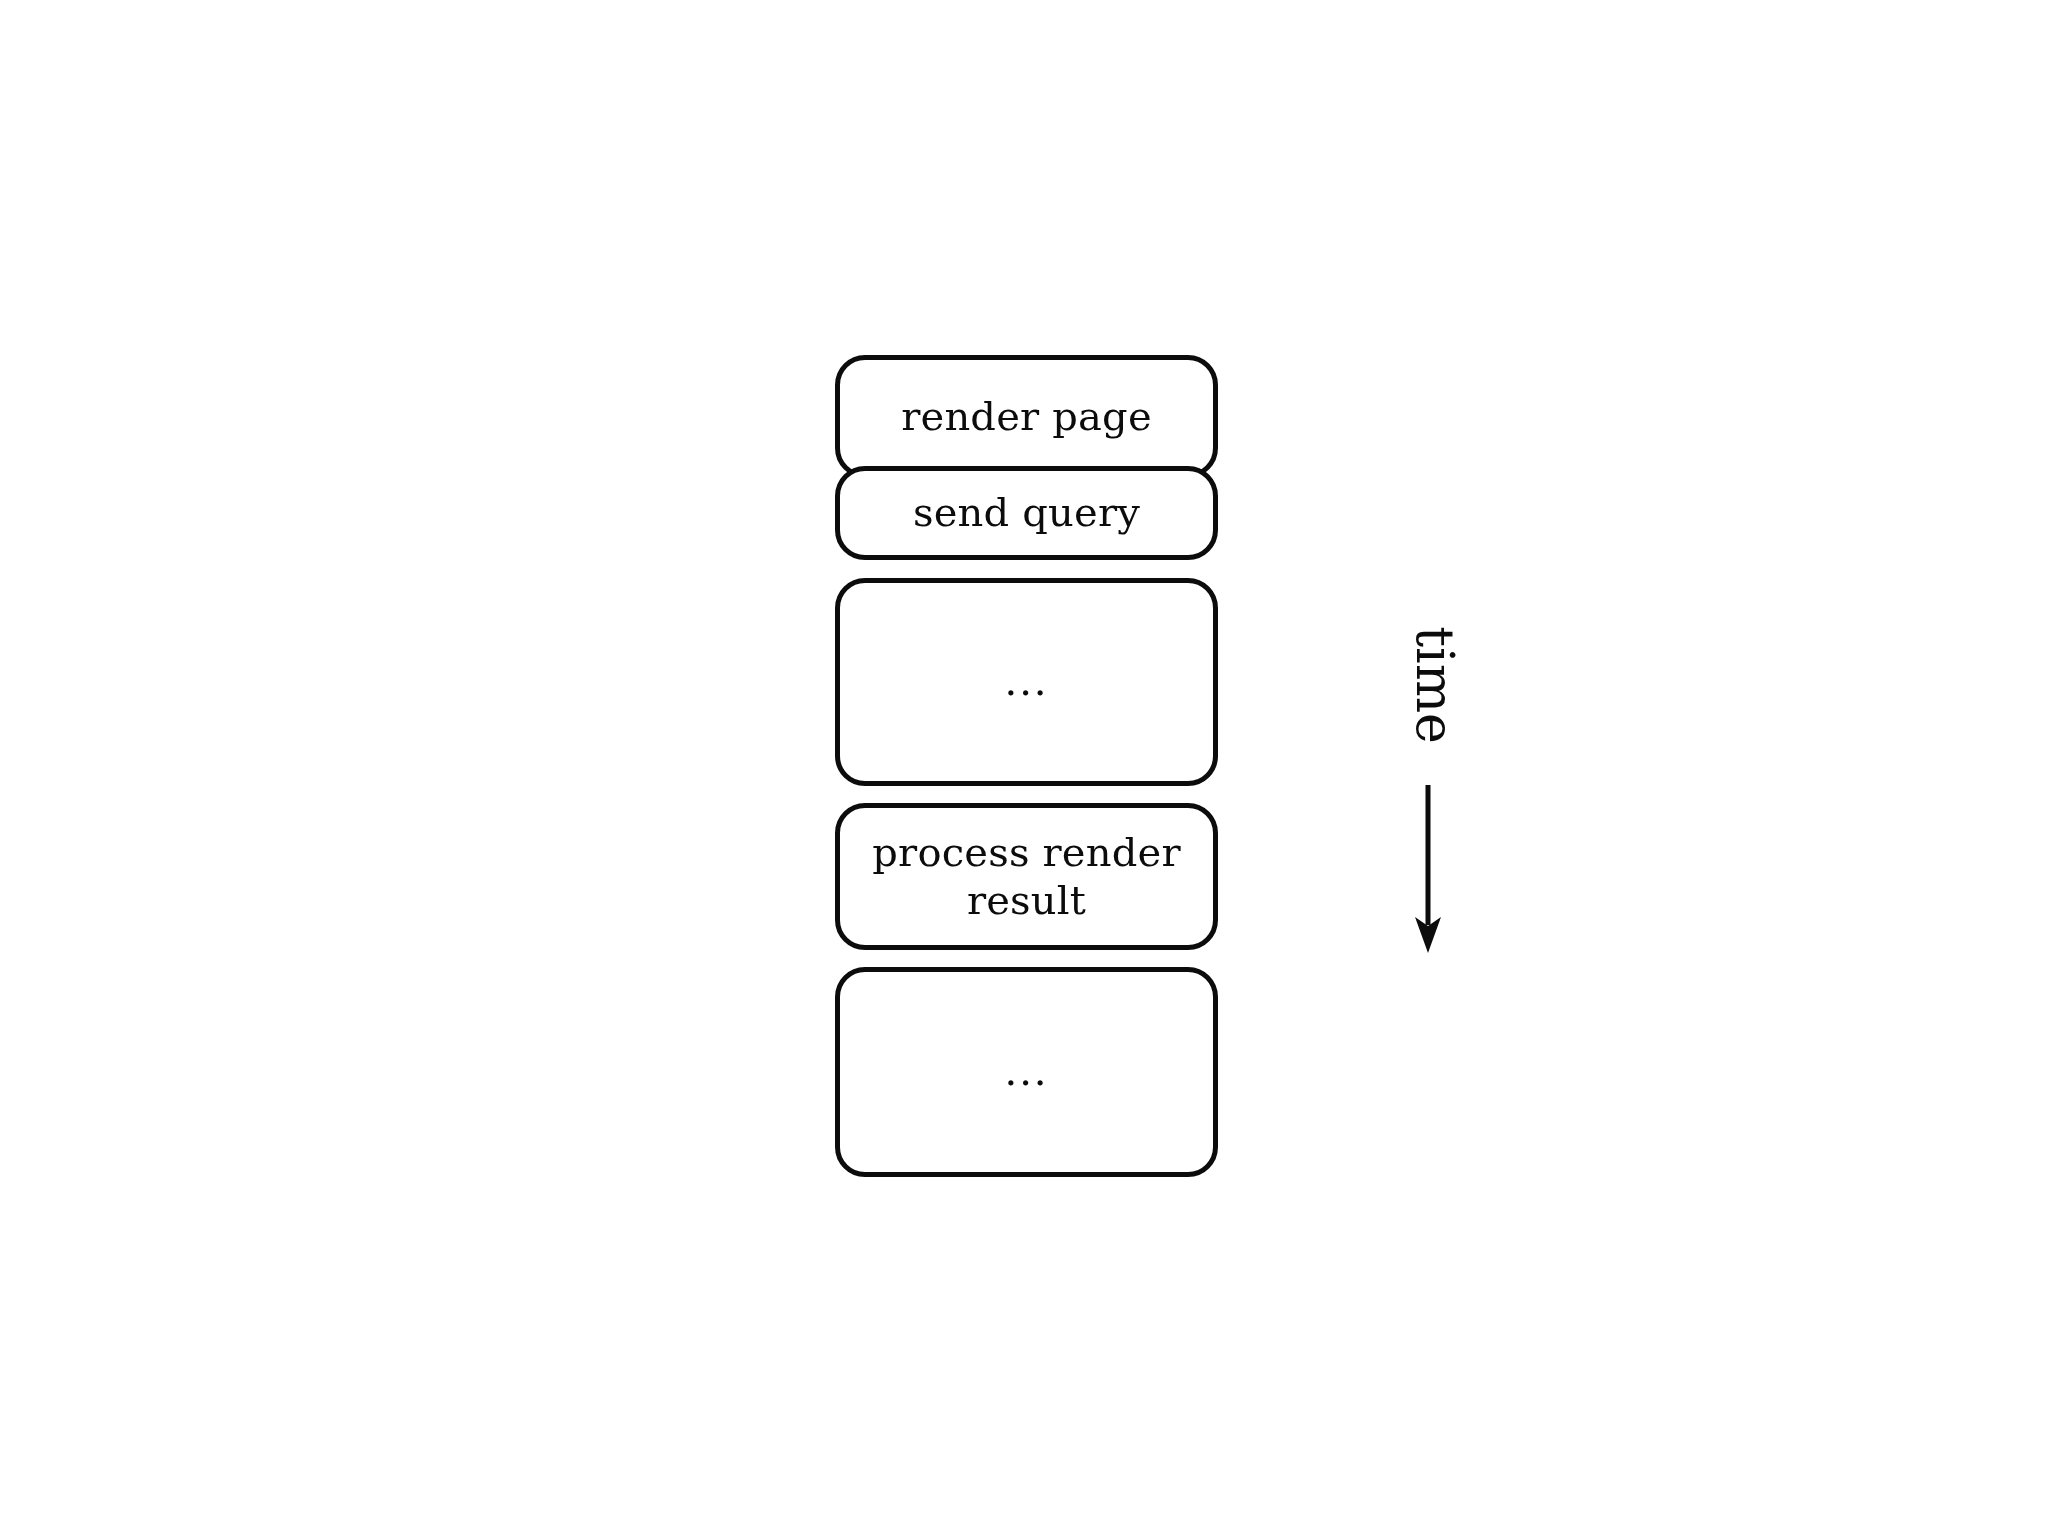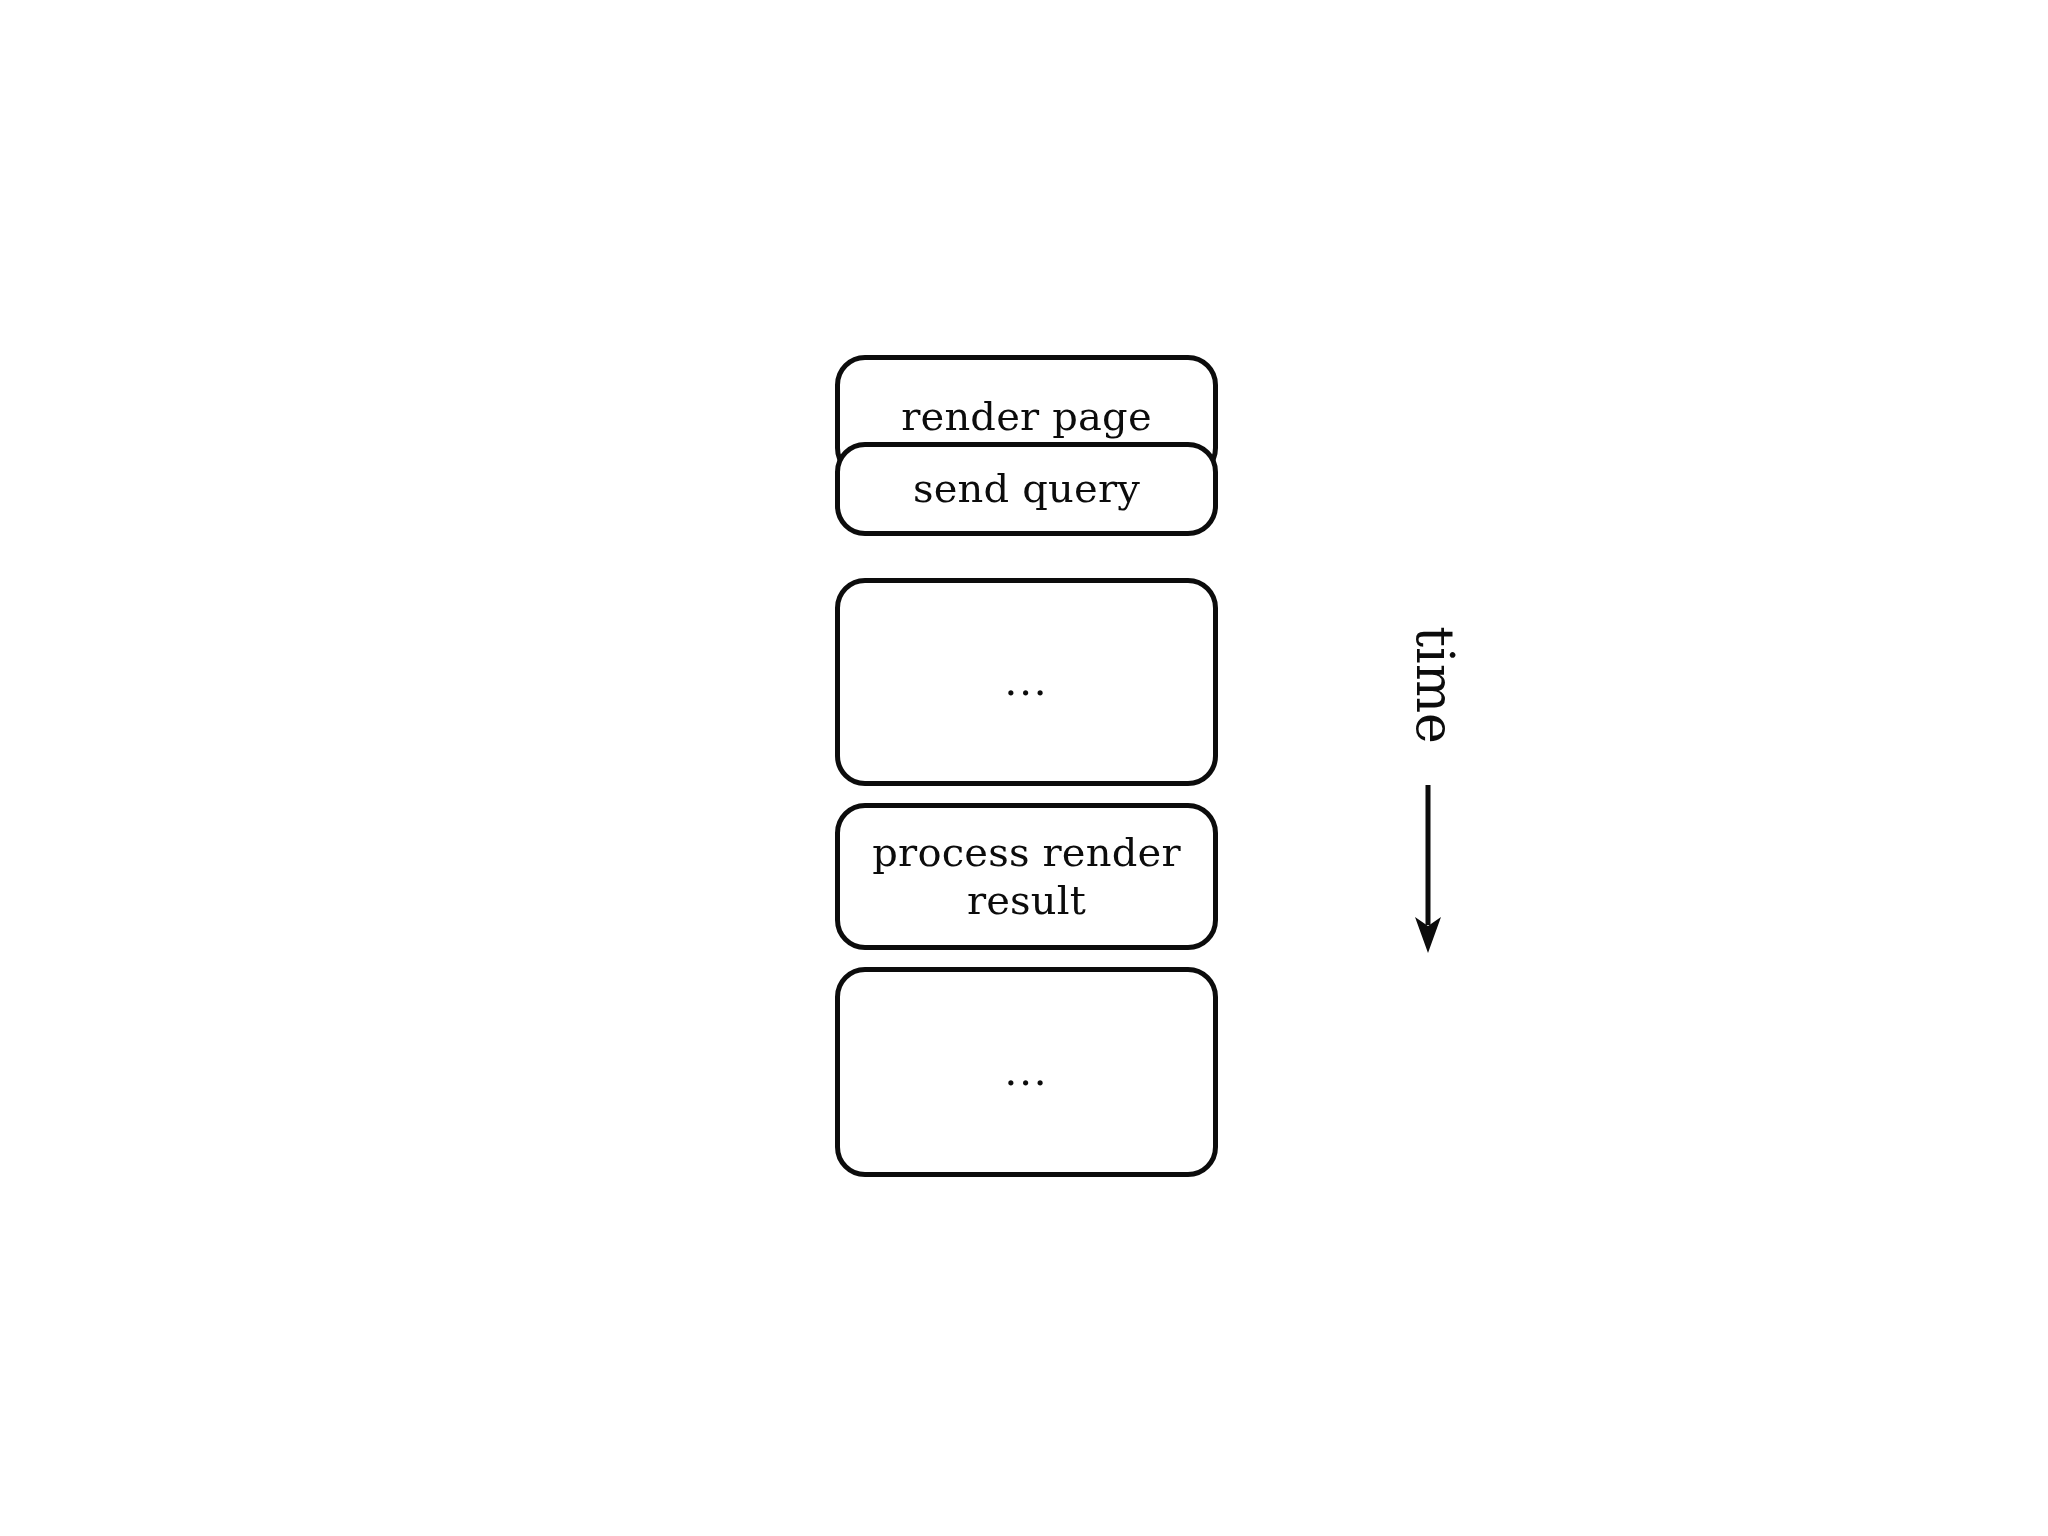--- a/index.html
+++ b/index.html
@@ -47,21 +47,21 @@
     padding: 0 14px;
   }
 
   .stage-label.ellipsis {
     font-size: 40px;
     letter-spacing: 2px;
   }
 
   
   #box-render-page   { top: 355px;  height: 123px;  }
-  #box-send-query    { top: 442px;  height: 94px;  }
+  #box-send-query    { top: 466px;  height: 94px;  }
   #box-gap-one       { top: 578px;  height: 208px; }
   #box-process-query { top: 803px;  height: 147px; }
   #box-gap-two       { top: 967px;  height: 210px; }
 
   
   #time-axis {
     position: absolute;
     left: 1380px;
     top: 590px;
     width: 110px;

